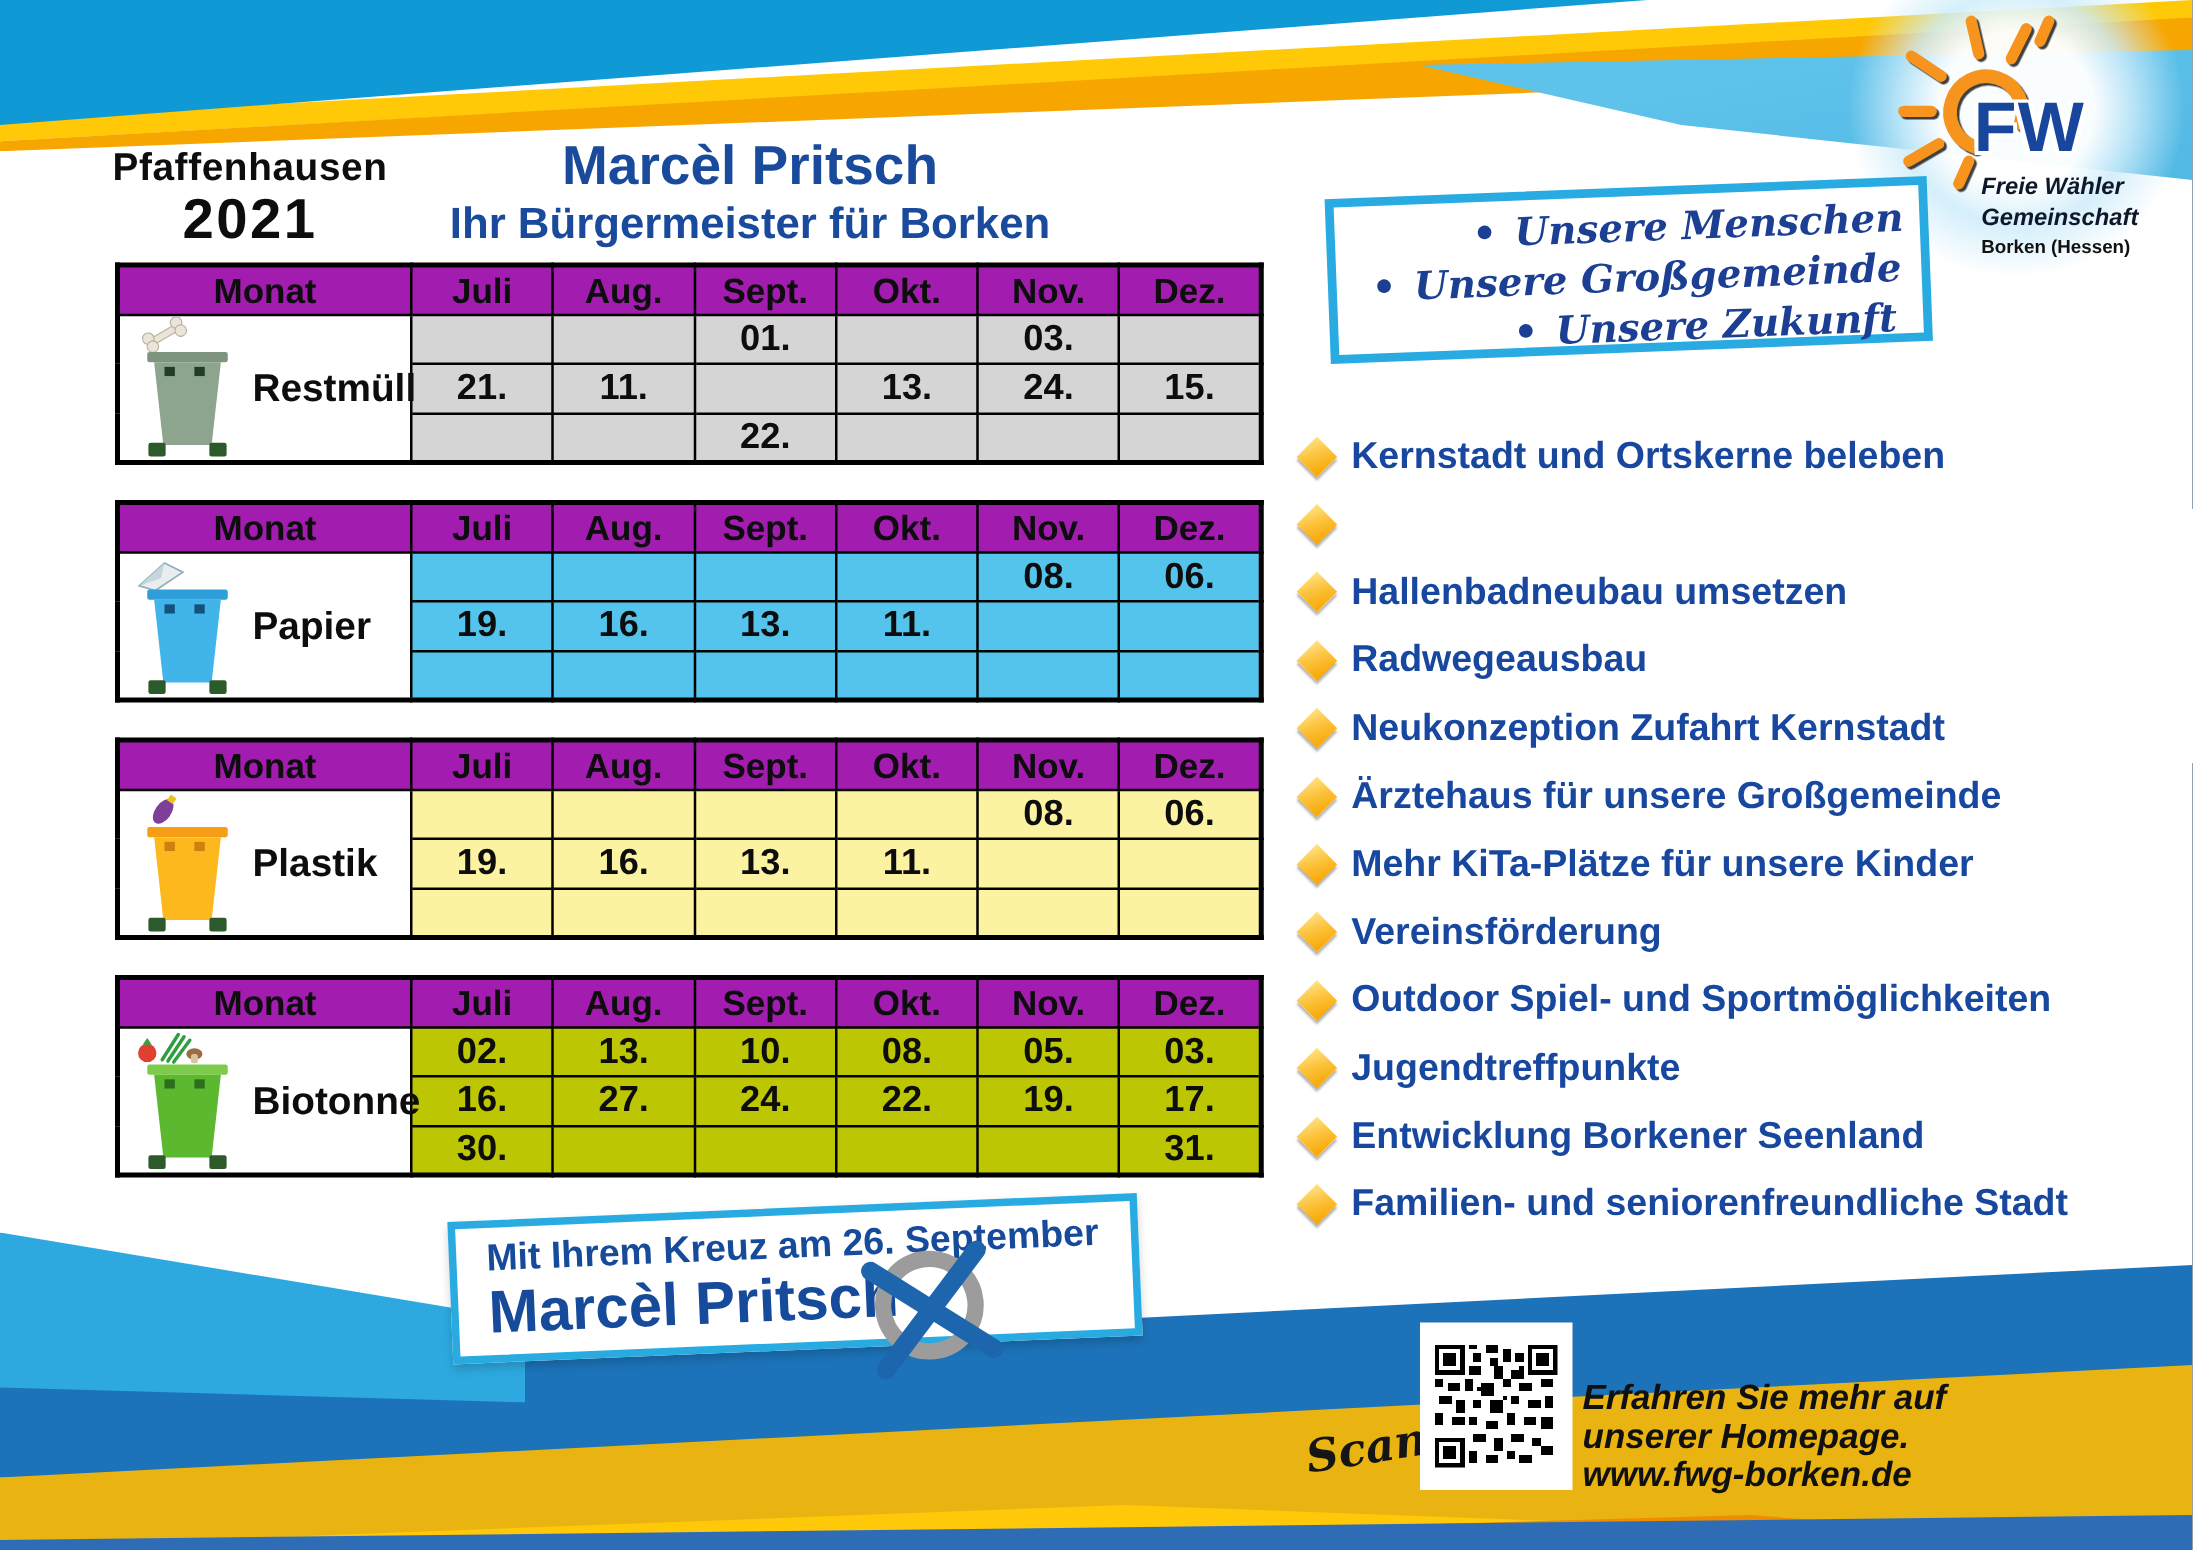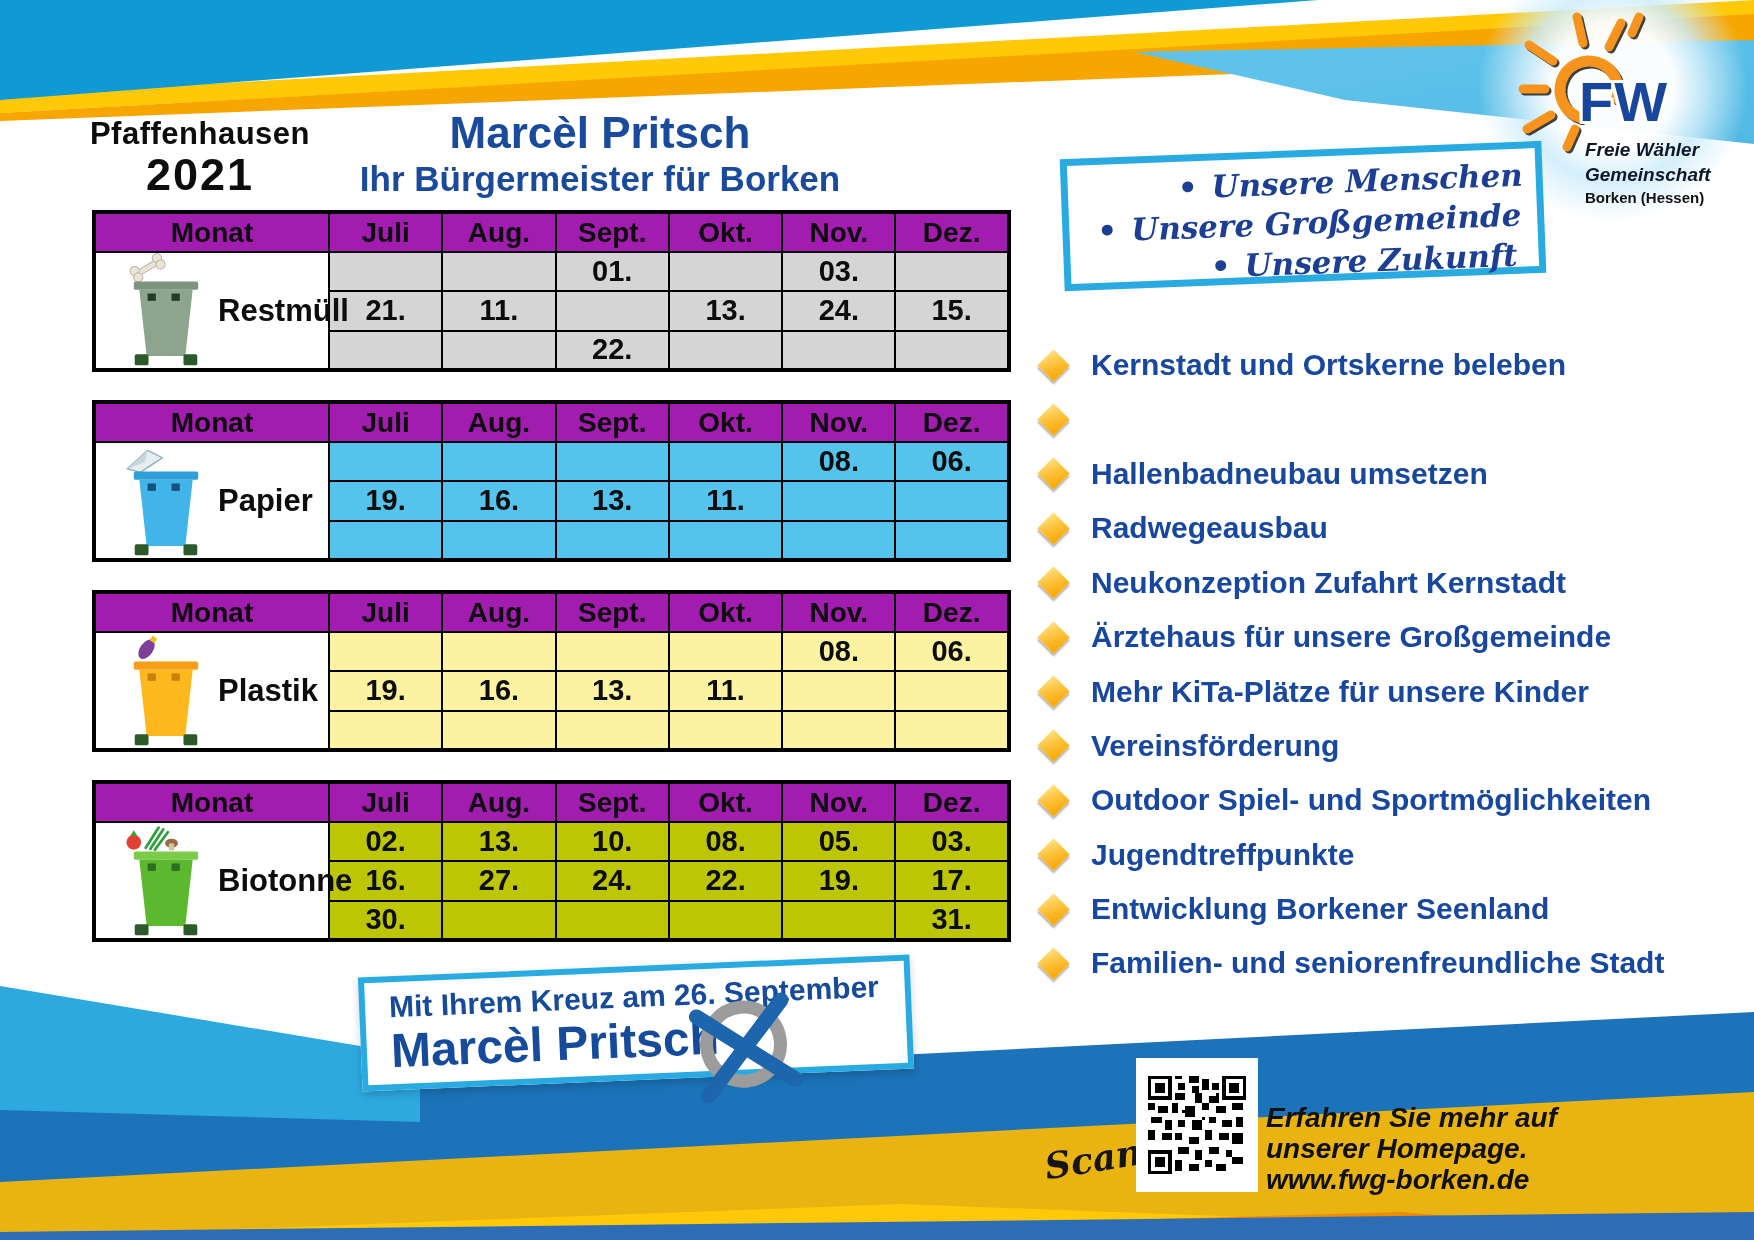--- a/index.html
+++ b/index.html
@@ -48,26 +48,26 @@
   
   table.cal { position:absolute; left:92px; border-collapse:collapse; table-layout:fixed; width:915px;
     background:#fff; border:4px solid #000; z-index:2; }
   .cal col.c0 { width:235px; } .cal col.cm { width:113.3px; }
   .cal th, .cal td { border:2.5px solid #000; text-align:center; padding:0; color:#0d0d0d; }
   .cal th { font-size:28px; font-weight:bold; height:40px; background:#a21caf; }
   .cal td.d { font-size:29px; font-weight:bold; height:38px; }
   .cal td.lbl { background:#fff; vertical-align:middle; }
   .t0 td.d { background:#d5d5d5; } .t1 td.d { background:#54c4ec; }
   .t2 td.d { background:#fcf3a2; } .t3 td.d { background:#bcc603; }
-  .binrow { display:flex; align-items:center; gap:6px; padding-left:24px; }
+  .binrow { display:flex; align-items:center; gap:6px; padding-left:8px; }
   .binrow svg { flex:0 0 auto; }
   .binlabel { font-size:31px; font-weight:bold; color:#0d0d0d; }
   
   .goals { position:absolute; left:1042px; top:338px; display:grid; grid-auto-rows:54.4px; z-index:2; }
-  .goal { display:flex; align-items:center; gap:26px; }
+  .goal { display:flex; align-items:center; gap:16px; }
   .diamond { width:23px; height:23px; flex:0 0 auto; transform:rotate(45deg);
     background:linear-gradient(115deg,#ffe385 0%,#fcc23c 45%,#f7a600 100%);
     box-shadow:2px 2px 2px rgba(0,0,0,.3); }
   .goal .gtxt { font-size:30px; font-weight:bold; color:#17479e; white-space:nowrap; }
   
   .banner { position:absolute; left:360px; top:966px; width:552px; height:114px; background:#fff;
     border:6px solid #29abe2; transform:rotate(-2.4deg); z-index:5; padding:8px 0 0 24px;
     box-shadow:0 4px 8px rgba(0,0,0,.18); }
   .banner .b1 { font-size:30px; font-weight:bold; color:#164a9b; white-space:nowrap; }
   .banner .b2 { font-size:48px; font-weight:bold; color:#164a9b; line-height:54px; white-space:nowrap; }

